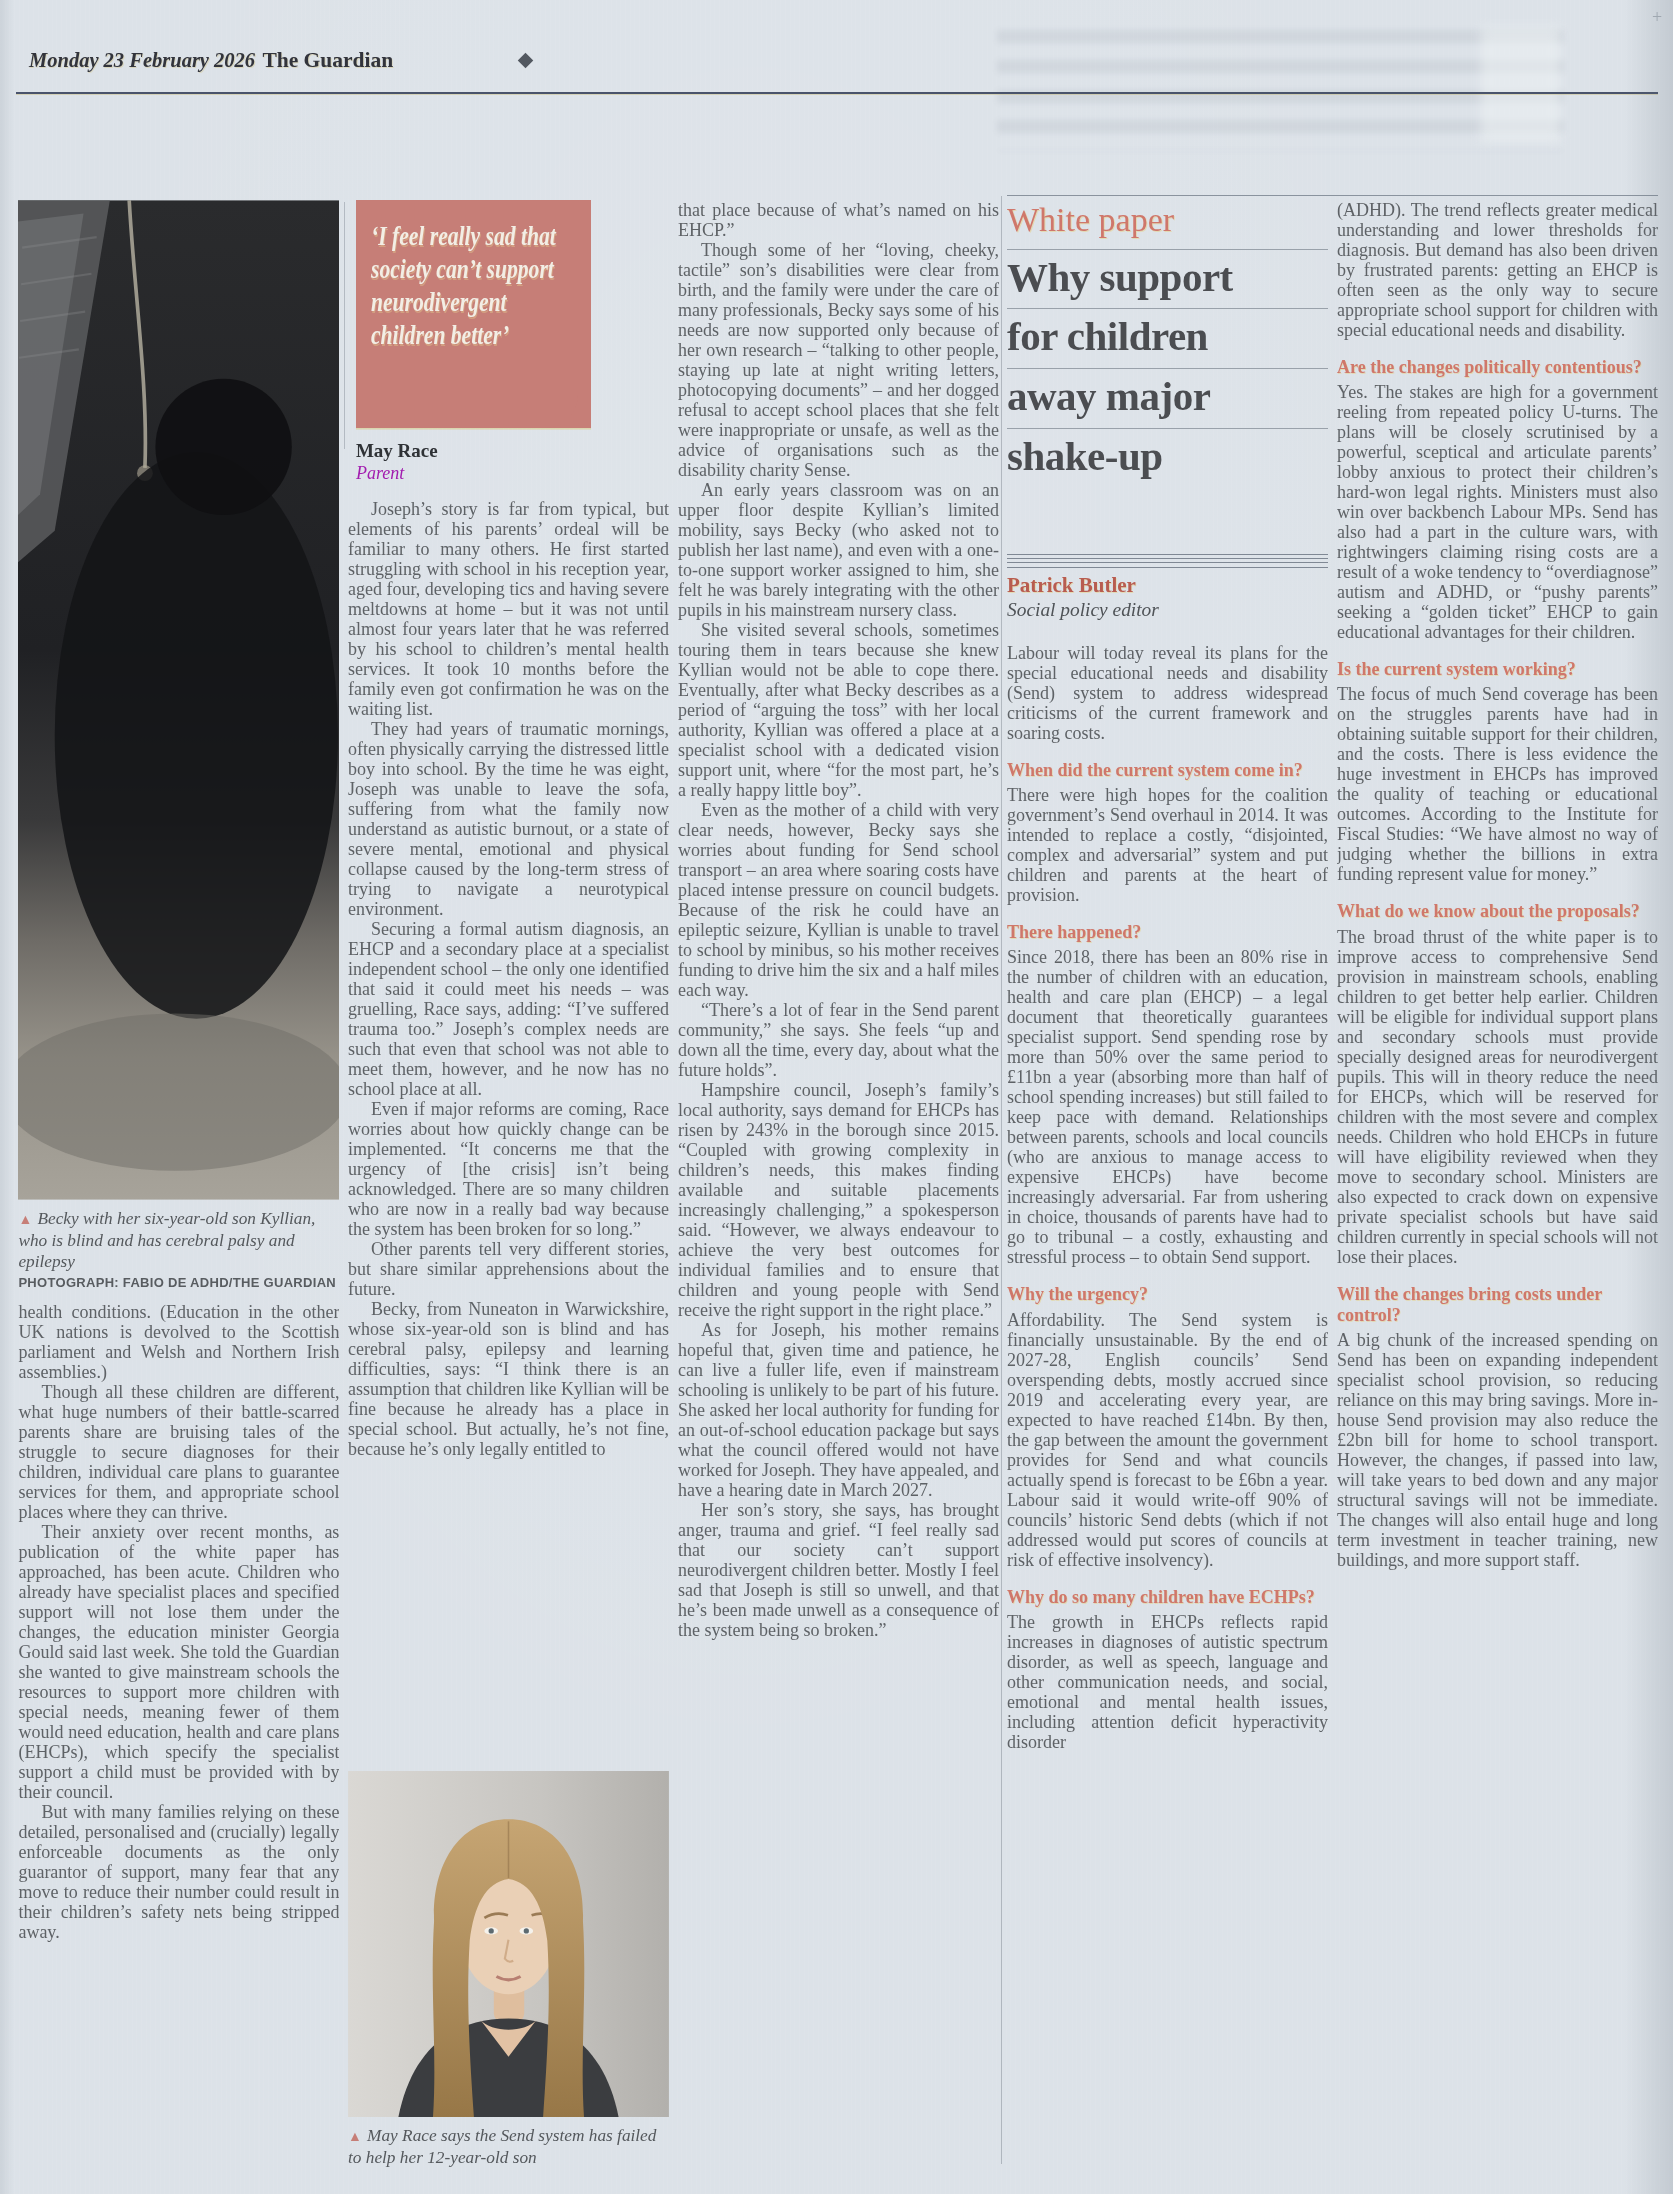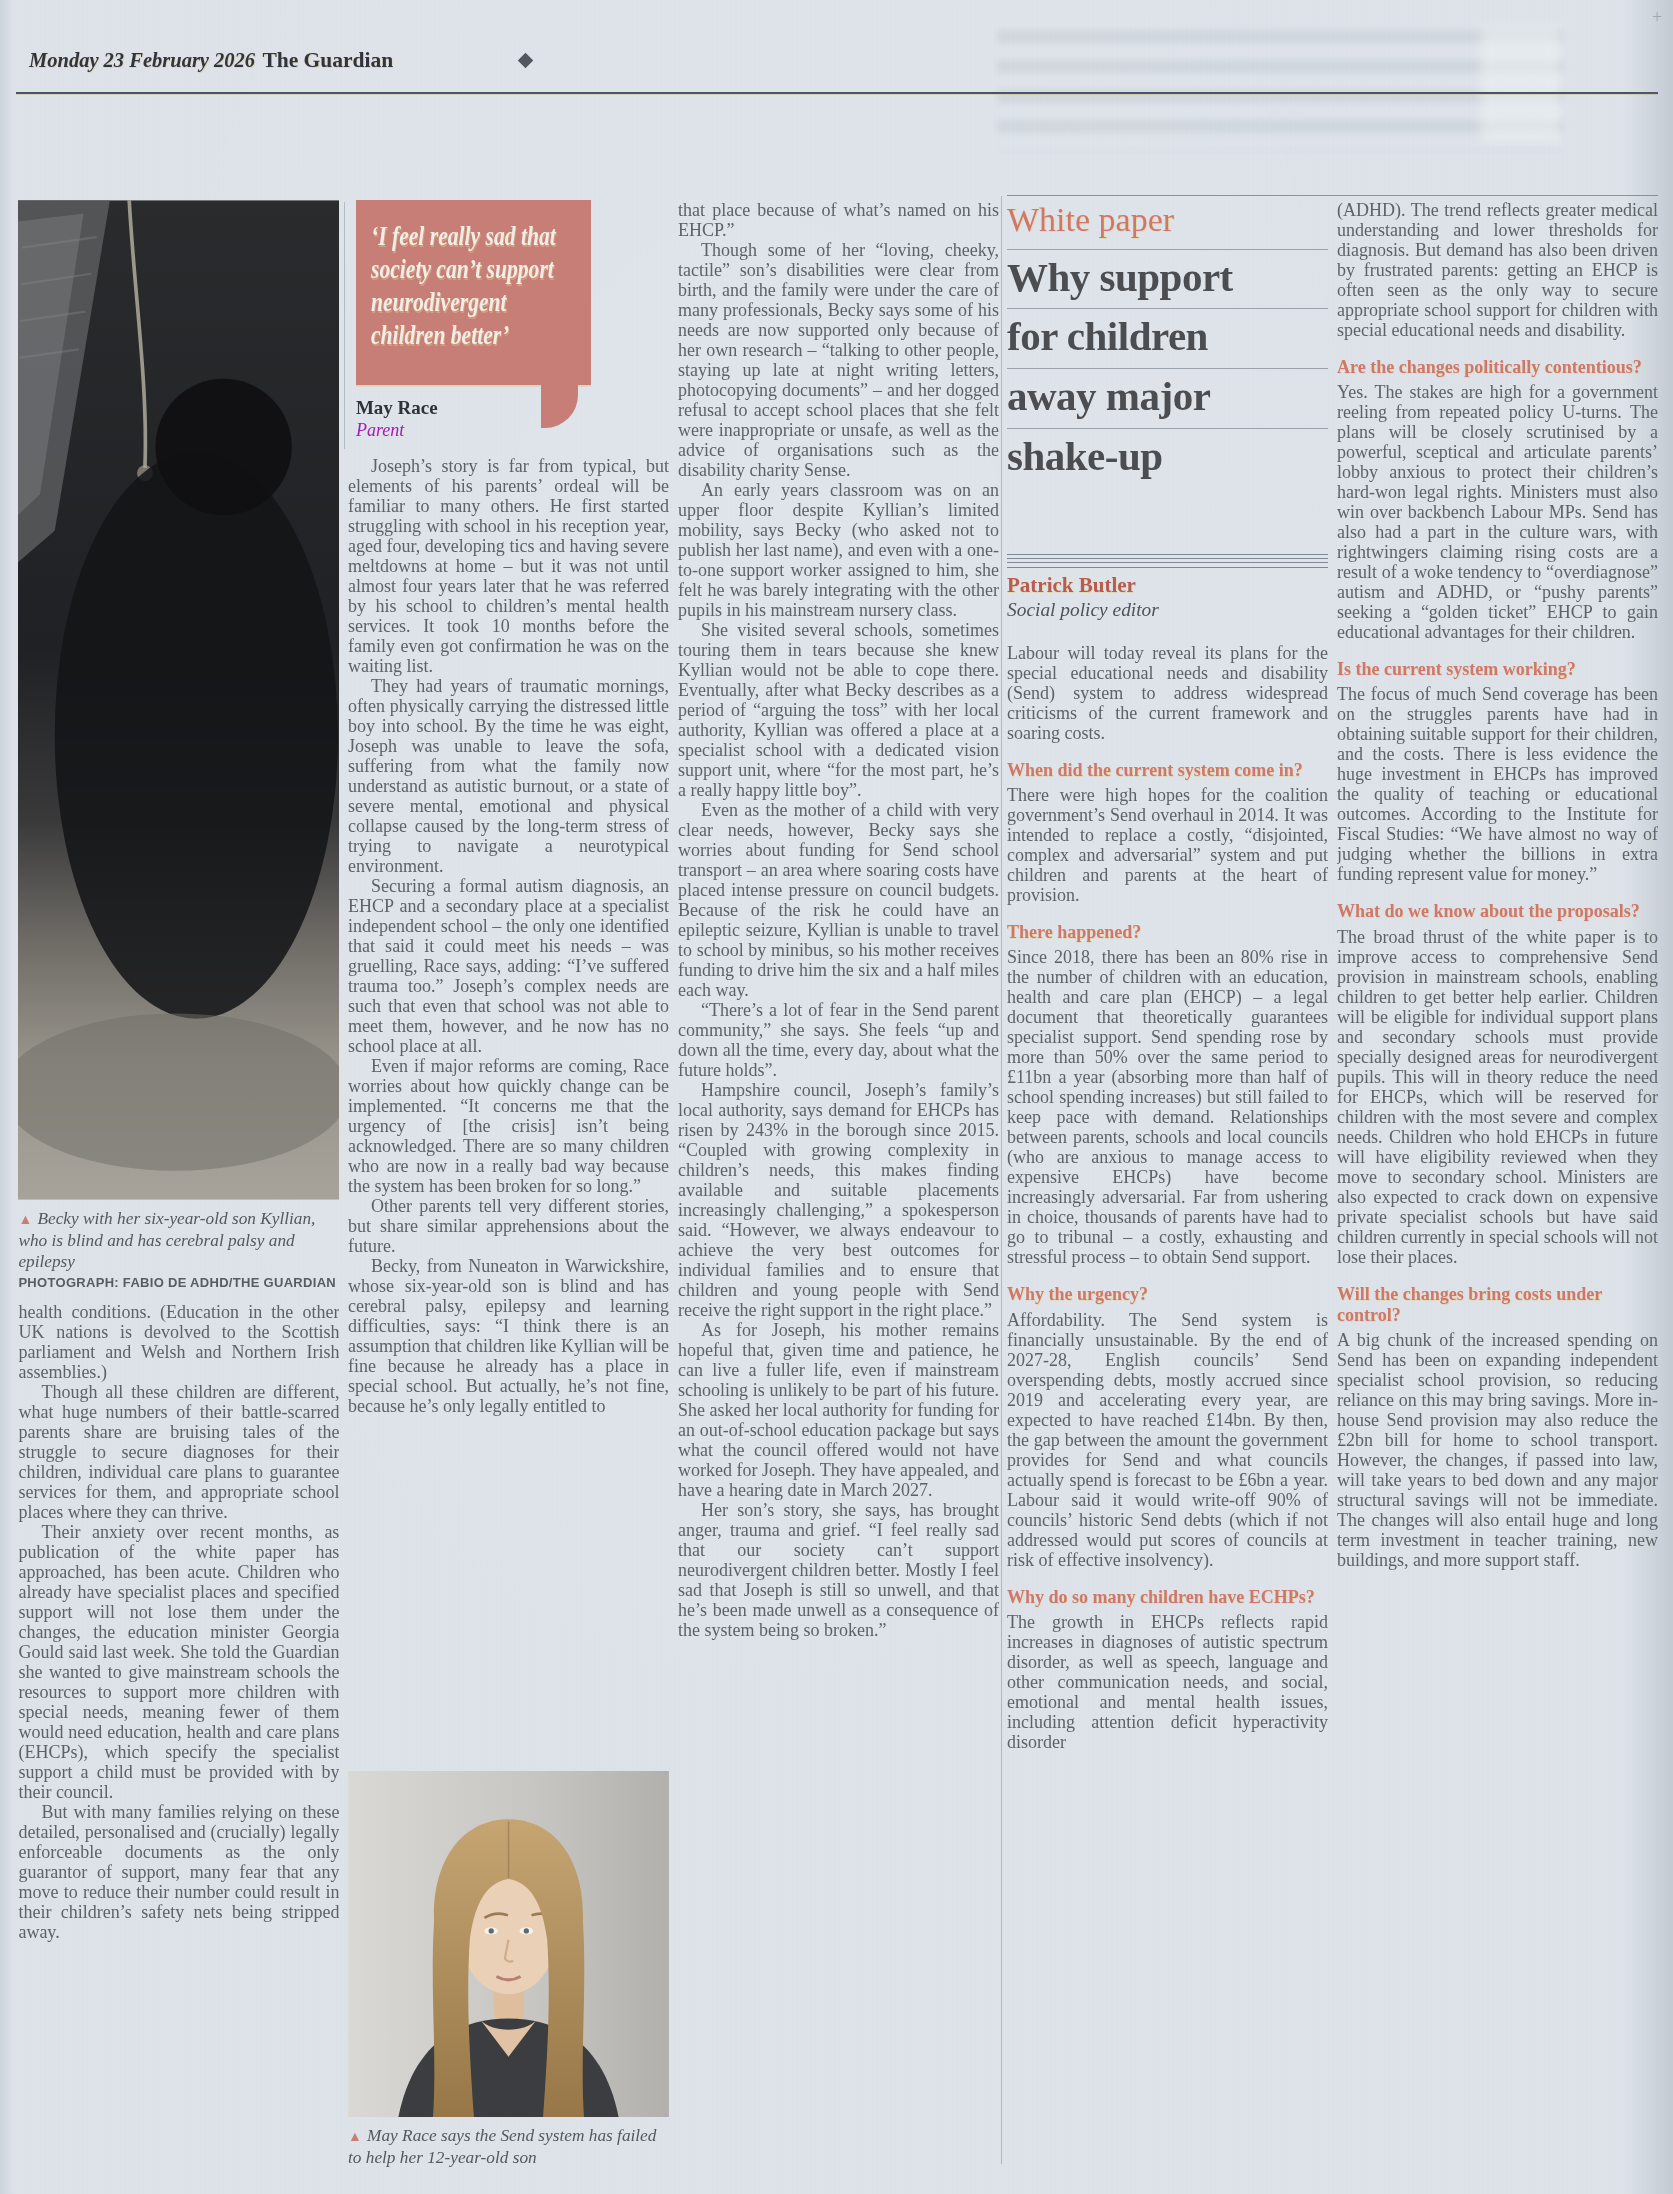--- a/index.html
+++ b/index.html
@@ -55,21 +55,21 @@
     margin:17px 0 4.2px 0;text-shadow:0.8px 0.8px 0 rgba(232,210,130,.5);}
 
   
   .caption{margin-top:8.4px;font-style:italic;font-size:17.3px;line-height:21px;color:#54585c;}
   .caption .tri{font-style:normal;color:var(--quote-bg);font-size:14px;margin-right:5.2px;}
   .caption .tri::before{content:"▲";}
   .credit{font-family:"Liberation Sans","DejaVu Sans",sans-serif;font-weight:bold;font-size:13px;
     letter-spacing:0.3px;color:#585c60;margin:3.1px 0 11.5px 0;}
 
   
-  .quote-wrap{position:relative;height:185px;flex:none;margin-left:7.9px;width:235px;border-radius:17px;}
+  .quote-wrap{position:relative;height:228px;flex:none;margin-left:7.9px;width:235px;border-radius:17px;}
   .quote-box{position:absolute;inset:0;background:var(--quote-bg);
     box-shadow:0 1.6px 0 rgba(215,200,120,.5);padding:20px 14.7px;}
   .q-line{height:33px;}
   .q-line span{display:inline-block;transform:scaleX(.8);transform-origin:0 50%;
     font-size:27px;line-height:33px;font-weight:bold;font-style:italic;color:#f2eee5;
     white-space:nowrap;text-shadow:1px 1.6px 0 rgba(236,220,150,.35);}
   .quote-tail{position:absolute;left:185px;top:185px;width:37px;height:43px;background:var(--quote-bg);
     border-radius:0 0 33px 0;}
   .quote-attrib{margin:10.5px 0 15.7px 7.9px;flex:none;}
   .q-name{font-size:19px;font-weight:bold;color:#2f3236;line-height:23px;}

